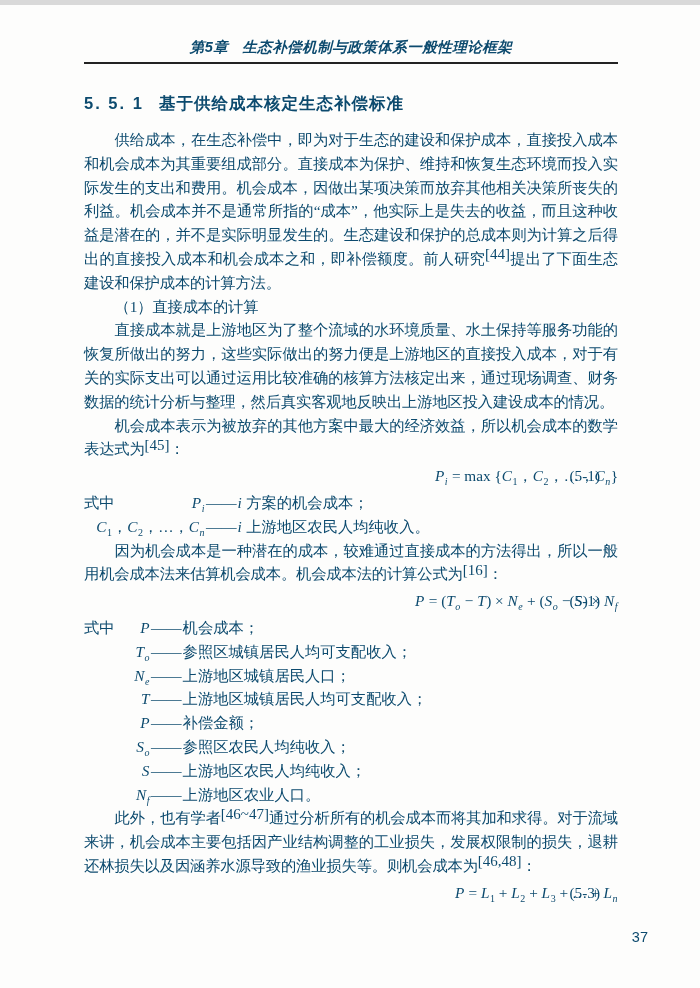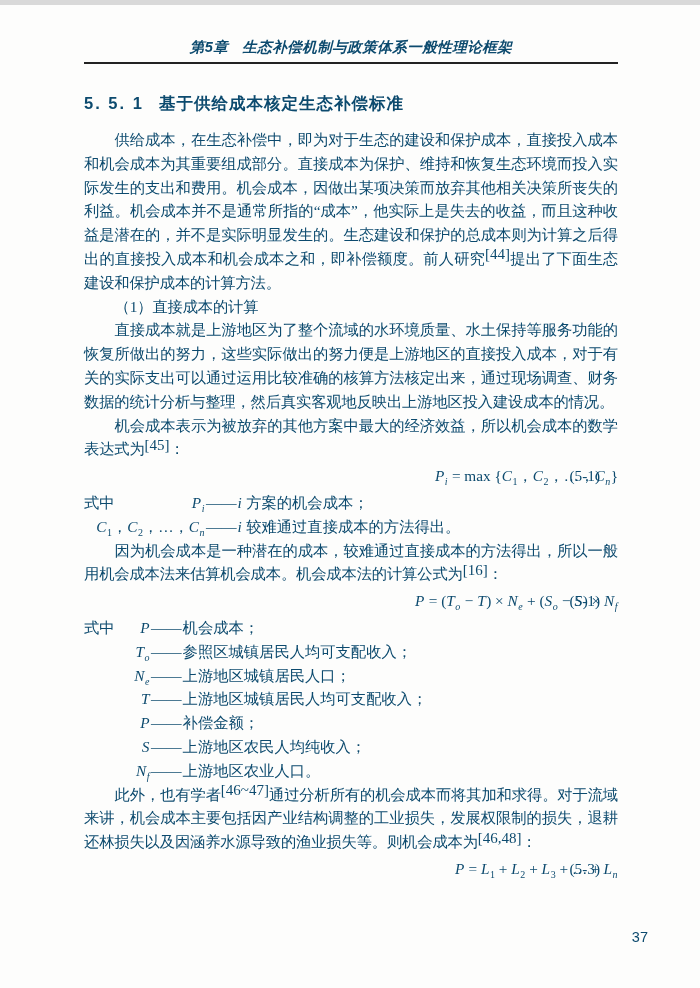--- a/index.html
+++ b/index.html
@@ -117,21 +117,21 @@
   <div class="equation">
     <span class="eq-body"><i>P</i><sub><i>i</i></sub><span> = max {</span><i>C</i><sub>1</sub><span>，</span><i>C</i><sub>2</sub><span>，…，</span><i>C</i><sub><i>n</i></sub><span>}</span></span>
     <span class="eq-num">(5-1)</span>
   </div>
 
   <div class="where-list wl1">
     <div class="def-row">
       <span class="where-label">式中</span><span class="def-var"><i>P</i><sub><i>i</i></sub></span><span class="def-dash">——</span><span class="def-desc"><i>i</i><span> 方案的机会成本；</span></span>
     </div>
     <div class="def-row">
-      <span class="def-var"><i>C</i><sub>1</sub><span>，</span><i>C</i><sub>2</sub><span>，…，</span><i>C</i><sub><i>n</i></sub></span><span class="def-dash">——</span><span class="def-desc"><i>i</i><span> 较难通过直接成本的方法得出。</span></span>
+      <span class="def-var"><i>C</i><sub>1</sub><span>，</span><i>C</i><sub>2</sub><span>，…，</span><i>C</i><sub><i>n</i></sub></span><span class="def-dash">——</span><span class="def-desc"><i>i</i><span> 上游地区农民人均纯收入。</span></span>
     </div>
   </div>
 
   <p class="body-p"><span>因为机会成本是一种潜在的成本，较难通过直接成本的方法得出，所以一般用机会成本法来估算机会成本。机会成本法的计算公式为</span><sup class="ref">[16]</sup><span>：</span></p>
 
   <div class="equation">
     <span class="eq-body"><i>P</i><span> = (</span><i>T</i><sub><i>o</i></sub><span> − </span><i>T</i><span>) × </span><i>N</i><sub><i>e</i></sub><span> + (</span><i>S</i><sub><i>o</i></sub><span> − </span><i>S</i><span>) × </span><i>N</i><sub><i>f</i></sub></span>
     <span class="eq-num">(5-1)</span>
   </div>
 
@@ -145,20 +145,23 @@
     <div class="def-row">
       <span class="def-var"><i>N</i><sub><i>e</i></sub></span><span class="def-dash">——</span><span class="def-desc"><span>上游地区城镇居民人口；</span></span>
     </div>
     <div class="def-row">
       <span class="def-var"><i>T</i></span><span class="def-dash">——</span><span class="def-desc"><span>上游地区城镇居民人均可支配收入；</span></span>
     </div>
     <div class="def-row">
       <span class="def-var"><i>P</i></span><span class="def-dash">——</span><span class="def-desc"><span>补偿金额；</span></span>
     </div>
     <div class="def-row">
+      <span class="def-var"><i>S</i><sub><i>o</i></sub></span><span class="def-dash">——</span><span class="def-desc"><span>参照区农民人均纯收入；</span></span>
+    </div>
+    <div class="def-row">
       <span class="def-var"><i>S</i></span><span class="def-dash">——</span><span class="def-desc"><span>上游地区农民人均纯收入；</span></span>
     </div>
     <div class="def-row">
       <span class="def-var"><i>N</i><sub><i>f</i></sub></span><span class="def-dash">——</span><span class="def-desc"><span>上游地区农业人口。</span></span>
     </div>
   </div>
 
   <p class="body-p"><span>此外，也有学者</span><sup class="ref">[46~47]</sup><span>通过分析所有的机会成本而将其加和求得。对于流域来讲，机会成本主要包括因产业结构调整的工业损失，发展权限制的损失，退耕还林损失以及因涵养水源导致的渔业损失等。则机会成本为</span><sup class="ref">[46,48]</sup><span>：</span></p>
 
   <div class="equation">

